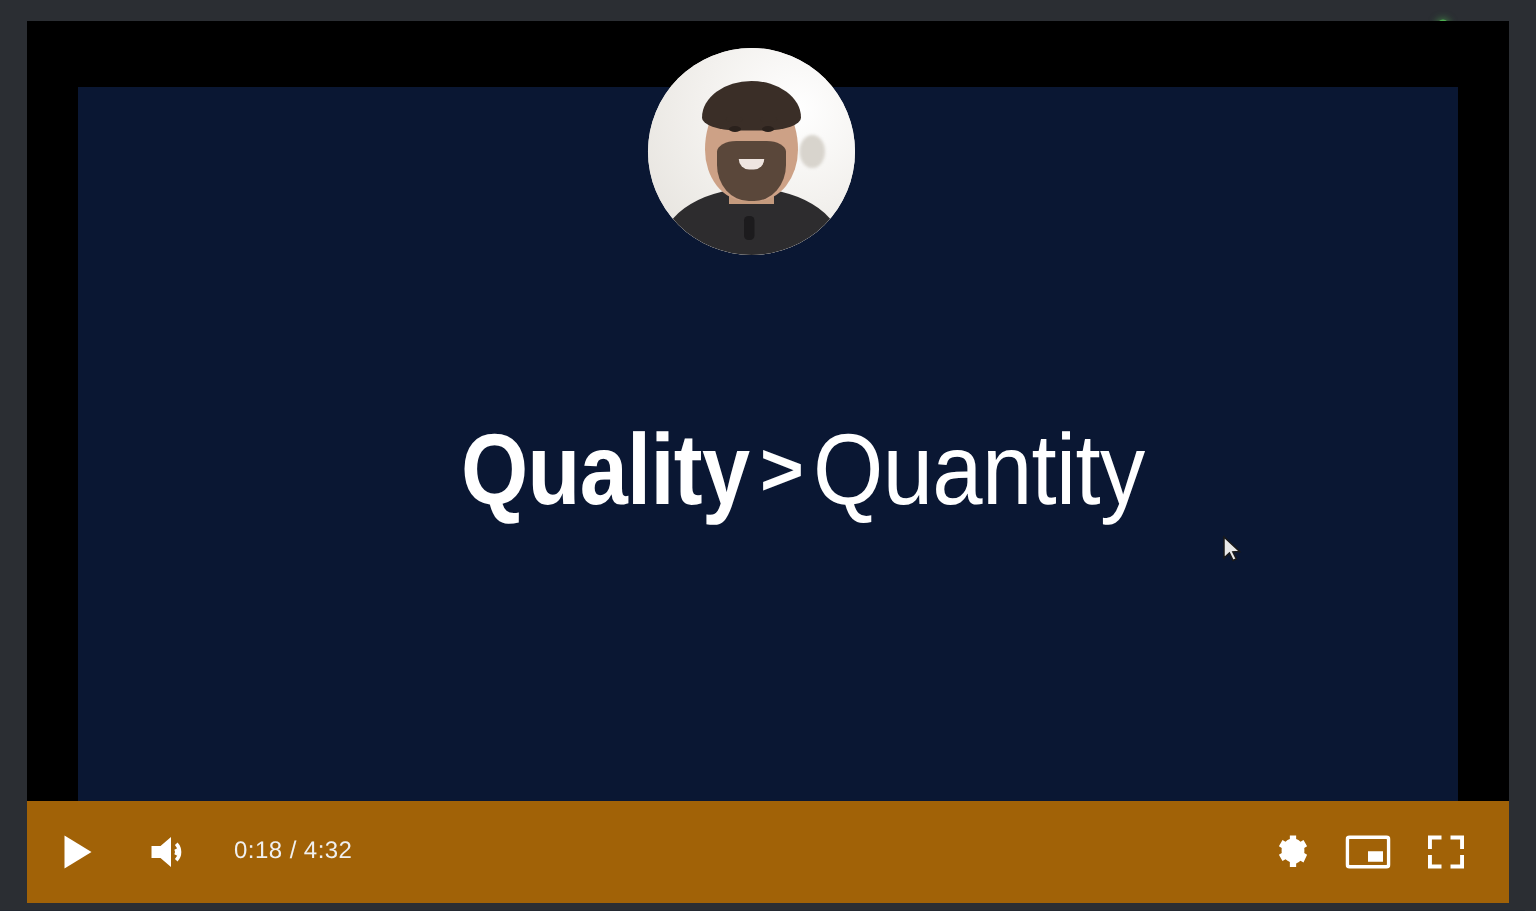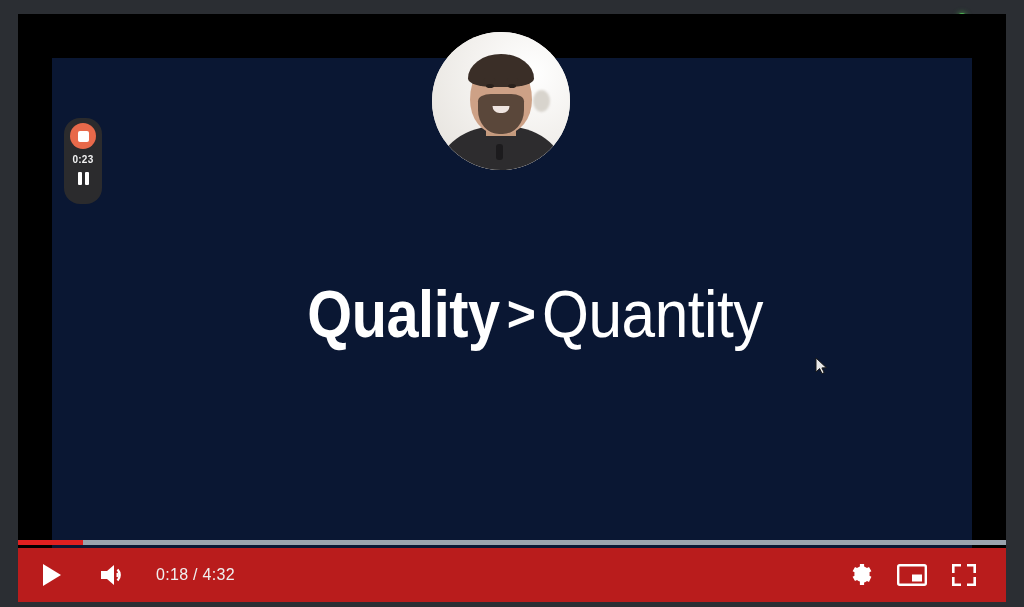--- a/index.html
+++ b/index.html
@@ -278,22 +278,22 @@
     height: 5px;
     background: #e02020;
     width: 6.6%;
   }
 
   #control-bar {
     position: absolute;
     left: 0;
     bottom: 0;
     width: 988px;
-    height: 54px;
-    background: #b91c1c;
+    height: 68px;
+    background: #a16207;
     display: flex;
     align-items: center;
   }
   .ctrl-btn {
     display: flex;
     align-items: center;
     justify-content: center;
     height: 54px;
     cursor: pointer;
   }
@@ -335,30 +335,20 @@
       <div class="cam-beard"></div>
       <div class="cam-mouth"></div>
       <div class="cam-hair"></div>
       <div class="cam-brow left"></div>
       <div class="cam-brow right"></div>
       <div class="cam-eye left"></div>
       <div class="cam-eye right"></div>
       <div class="cam-mic"></div>
     </div>
 
-    <div id="recorder-widget">
-      <div id="recorder-stop-button">
-        <div class="stop-square"></div>
-      </div>
-      <div id="recorder-elapsed">0:23</div>
-      <div id="recorder-pause-button">
-        <i></i>
-        <i></i>
-      </div>
-    </div>
 
     <svg id="mouse-cursor" viewBox="0 0 13 18">
       <path d="M1 1 L1 15 L4.6 11.6 L7 16.6 L9.2 15.6 L6.9 10.9 L11.4 10.7 Z" fill="#e8e8e8" stroke="#1a1a1a" stroke-width="1"></path>
     </svg>
 
     <div id="progress-bar">
       <div id="progress-played" style="width: 6.6%;"></div>
     </div>
 
     <div id="control-bar">

